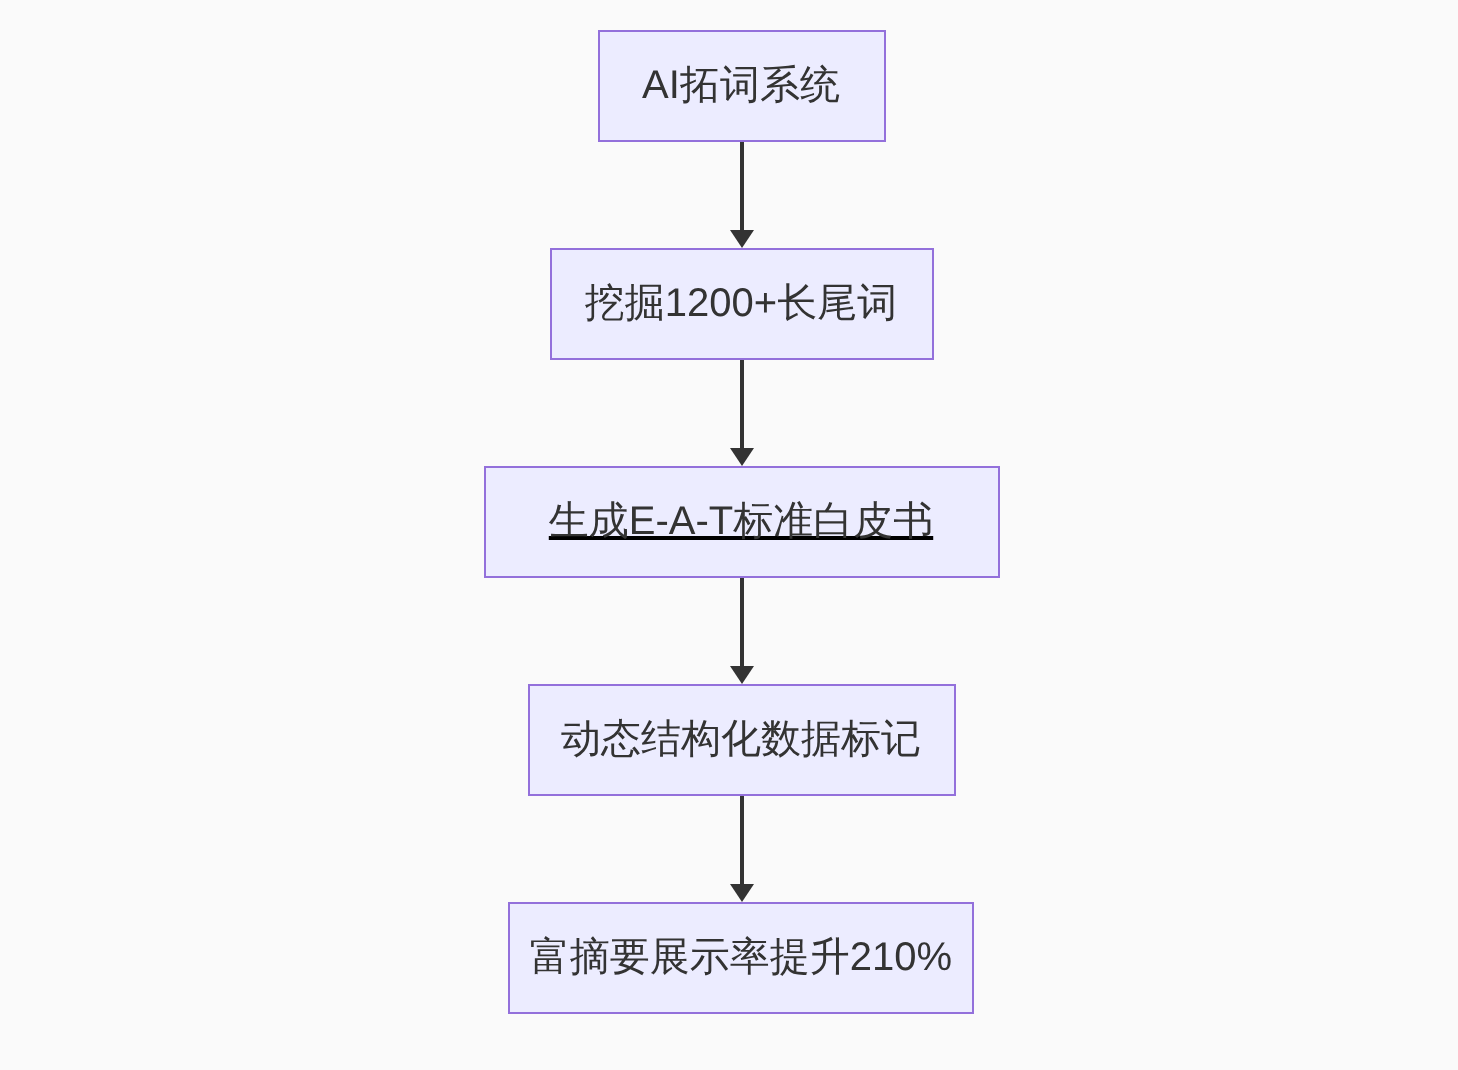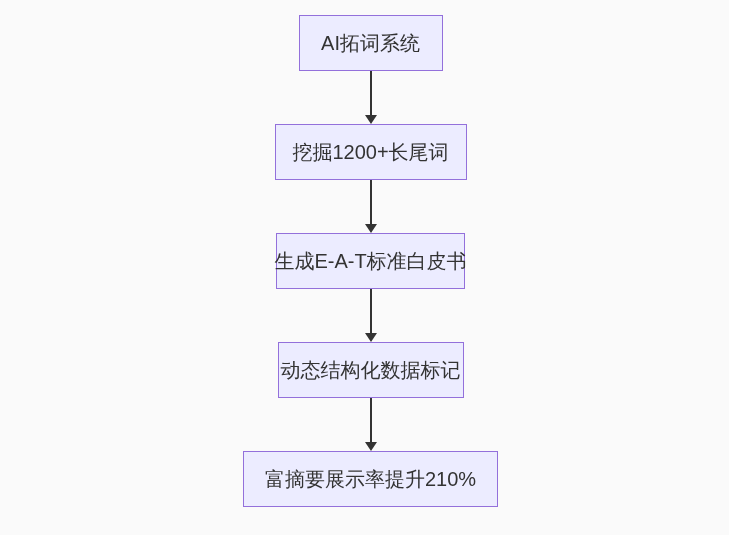--- a/index.html
+++ b/index.html
@@ -86,36 +86,36 @@
 
     <div class="flow-node" style="width:192px;">
       <span class="node-label">挖掘1200+长尾词</span>
     </div>
 
     <div class="flow-arrow">
       <span class="arrow-line"></span>
       <span class="arrow-head"></span>
     </div>
 
-    <div class="flow-node" style="width:189px;">
+    <div class="flow-node" style="width:258px;text-decoration:underline;">
       <span class="node-label">生成E-A-T标准白皮书</span>
     </div>
 
     <div class="flow-arrow">
       <span class="arrow-line"></span>
       <span class="arrow-head"></span>
     </div>
 
-    <div class="flow-node" style="width:186px;">
+    <div class="flow-node" style="width:214px;">
       <span class="node-label">动态结构化数据标记</span>
     </div>
 
     <div class="flow-arrow">
       <span class="arrow-line"></span>
       <span class="arrow-head"></span>
     </div>
 
-    <div class="flow-node" style="width:255px;">
+    <div class="flow-node" style="width:233px;">
       <span class="node-label">富摘要展示率提升210%</span>
     </div>
 
   </div>
 </div>
 
 </body></html>

